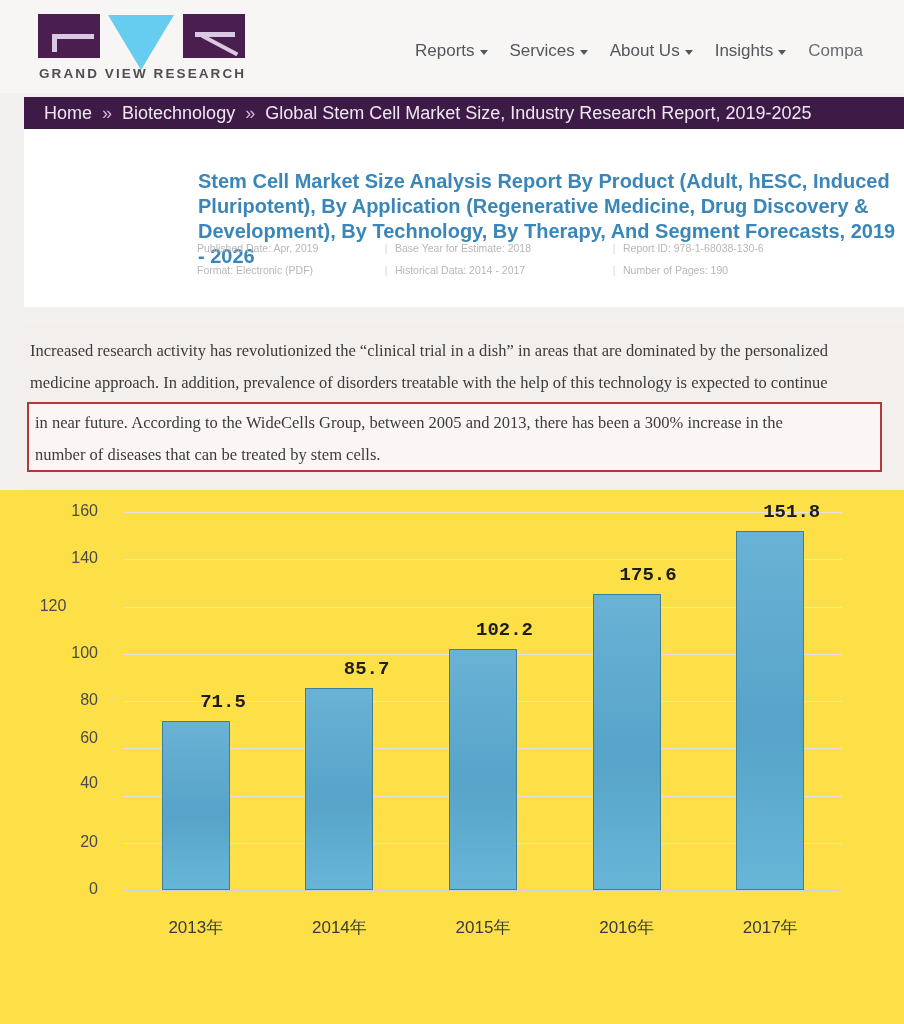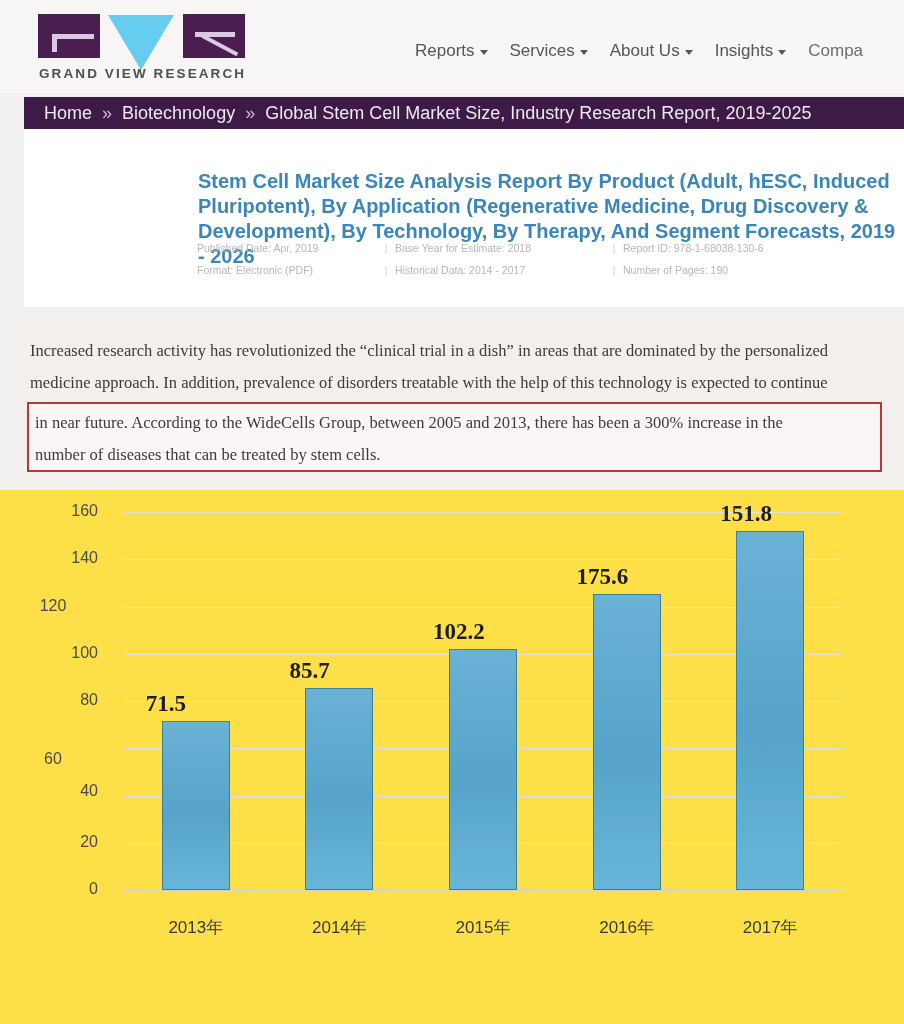--- a/index.html
+++ b/index.html
@@ -189,23 +189,23 @@
     transform:translateY(-10px);
   }
   .bar{
     position:absolute;bottom:0;
     background:linear-gradient(180deg,#6ab2d6 0%,#57a3c9 55%,#67b6d8 100%);
     border:1px solid #3f7f9e;
     box-sizing:border-box;
   }
   .bar-label{
     position:absolute;
-    font-size:23px;color:#1d1d1d;font-weight:600;
-    text-align:left;
-    font-family:Liberation Serif, serif;
+    font-size:19px;color:#1d1d1d;font-weight:600;
+    text-align:right;
+    font-family:Liberation Mono, monospace;
     white-space:nowrap;
   }
   .xtick{
     position:absolute;top:404px;
     font-size:17px;color:#3a3a3a;text-align:center;
     font-family:"Liberation Sans",sans-serif;
   }
 </style>
 </head>
 <body>
@@ -294,23 +294,23 @@
       <div class="ytick" style="top: 0px;">160</div>
       <div class="gridline" style="top: 47.25px;"></div>
       <div class="ytick" style="top: 47.25px;">140</div>
       <div class="gridline" style="top: 94.5px;"></div>
       <div class="ytick" style="top: 94.5px; text-align: center;">120</div>
       <div class="gridline" style="top: 141.75px;"></div>
       <div class="ytick" style="top: 141.75px;">100</div>
       <div class="gridline" style="top: 189px;"></div>
       <div class="ytick" style="top: 189px;">80</div>
       <div class="gridline" style="top: 236.25px;"></div>
-      <div class="ytick" style="top: 248px; text-align: center;">60</div>
+      <div class="ytick" style="top: 227px;">60</div>
       <div class="gridline" style="top: 283.5px;"></div>
-      <div class="ytick" style="top: 280px; text-align: right;">40</div>
+      <div class="ytick" style="top: 272px; text-align: right;">40</div>
       <div class="gridline" style="top: 330.75px;"></div>
       <div class="ytick" style="top: 330.75px;">20</div>
       <div class="gridline axis0" style="top: 378px;"></div>
       <div class="ytick" style="top: 378px;">0</div>
       <div class="bar" title="2013年: 71.5" style="left: 37.8px; width: 68px; height: 168.919px;"></div>
       <div class="bar-label" style="left: 21.8px; width: 100px; top: 179.081px;">71.5</div>
       <div class="xtick" style="left: 16.8px; width: 110px;">2013年</div>
       <div class="bar" title="2014年: 85.7" style="left: 181.4px; width: 68px; height: 202.466px;"></div>
       <div class="bar-label" style="left: 165.4px; width: 100px; top: 145.534px;">85.7</div>
       <div class="xtick" style="left: 160.4px; width: 110px;">2014年</div>

